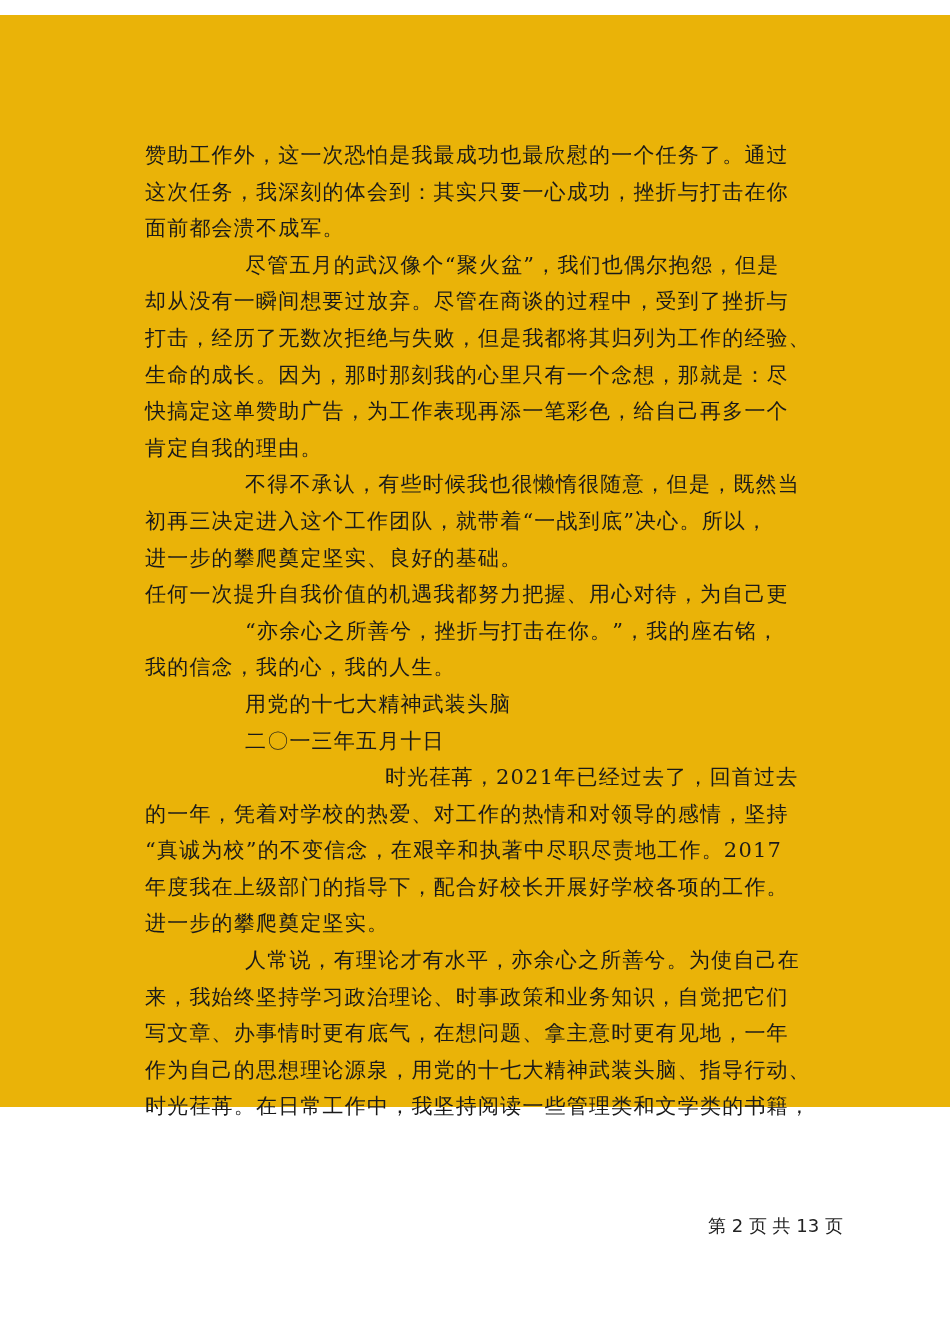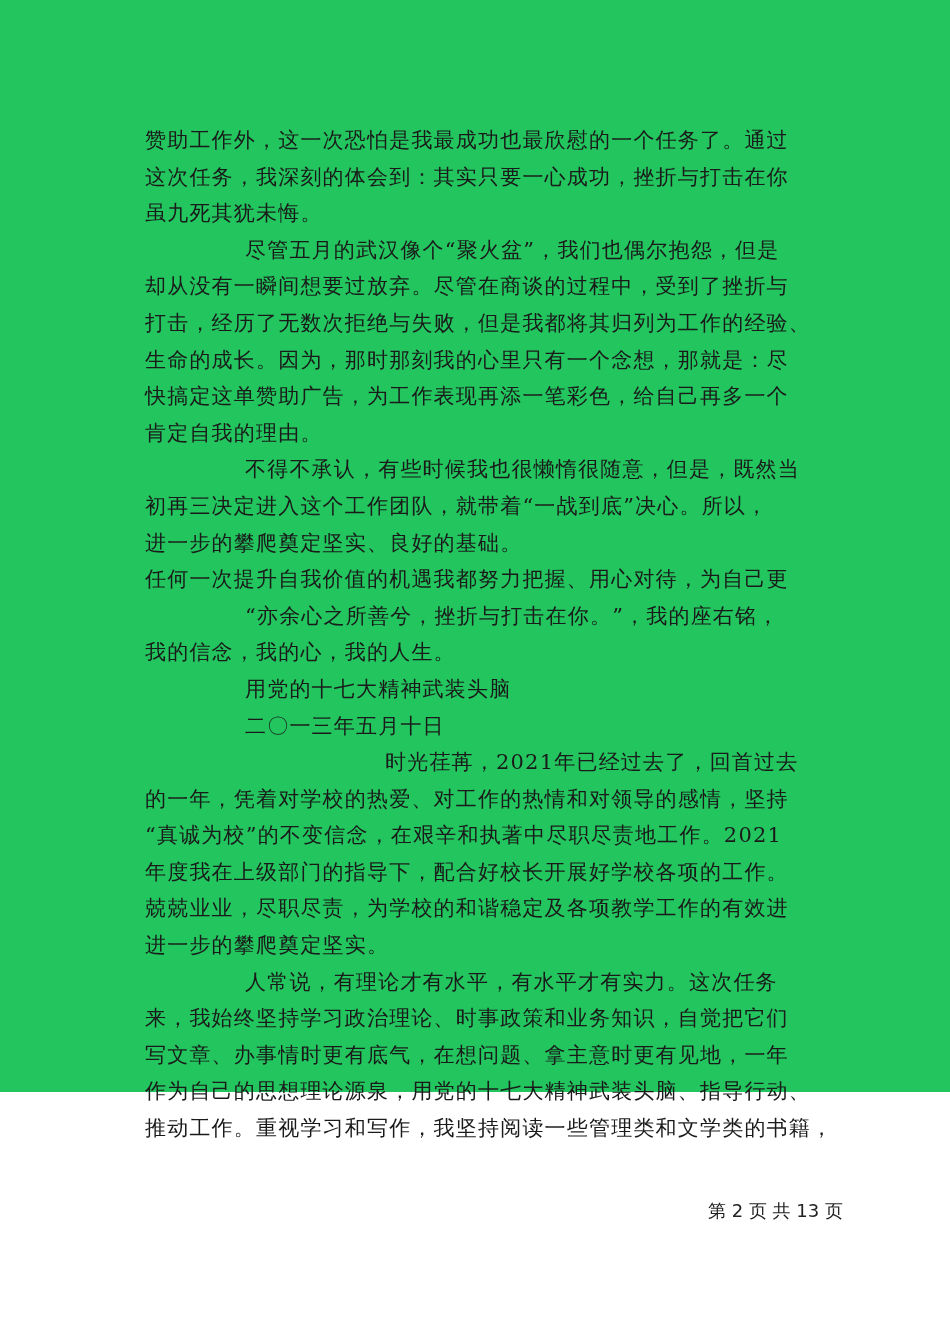--- a/index.html
+++ b/index.html
@@ -1,18 +1,18 @@
 <!DOCTYPE html>
 <html><head>
 <meta charset="utf-8">
 <style>
   html, body { margin: 0; padding: 0; background: #ffffff; }
   body { width: 950px; height: 1344px; position: relative; overflow: hidden; }
   .page {
-    position: absolute; left: 0; top: 0; width: 950px; height: 1092px; background: #22c55e;
+    position: absolute; left: 0; top: 15px; width: 950px; height: 1092px; background: #eab308;
   }
   .body-text {
     position: absolute; left: 145px; top: 122px; width: 670px;
     font-family: "DejaVu Serif", "Liberation Serif", serif;
     font-size: 21px; line-height: 36.6px; color: #1a1a1a;
     letter-spacing: 1.2px;
   }
   .line { white-space: nowrap; height: 36.6px; }
   .ind { padding-left: 100px; }
   .ind-big { padding-left: 240px; }
@@ -22,41 +22,40 @@
     font-size: 18px; color: #222; white-space: nowrap;
   }
 </style>
 </head>
 <body>
 
 <div class="page">
   <div class="body-text">
     <div class="line">赞助工作外，这一次恐怕是我最成功也最欣慰的一个任务了。通过</div>
     <div class="line">这次任务，我深刻的体会到：其实只要一心成功，挫折与打击在你</div>
-    <div class="line">虽九死其犹未悔。</div>
+    <div class="line">面前都会溃不成军。</div>
     <div class="line ind">尽管五月的武汉像个“聚火盆”，我们也偶尔抱怨，但是</div>
     <div class="line">却从没有一瞬间想要过放弃。尽管在商谈的过程中，受到了挫折与</div>
     <div class="line">打击，经历了无数次拒绝与失败，但是我都将其归列为工作的经验、</div>
     <div class="line">生命的成长。因为，那时那刻我的心里只有一个念想，那就是：尽</div>
     <div class="line">快搞定这单赞助广告，为工作表现再添一笔彩色，给自己再多一个</div>
     <div class="line">肯定自我的理由。</div>
     <div class="line ind">不得不承认，有些时候我也很懒惰很随意，但是，既然当</div>
     <div class="line">初再三决定进入这个工作团队，就带着“一战到底”决心。所以，</div>
     <div class="line">进一步的攀爬奠定坚实、良好的基础。</div>
     <div class="line">任何一次提升自我价值的机遇我都努力把握、用心对待，为自己更</div>
     <div class="line ind">“亦余心之所善兮，挫折与打击在你。”，我的座右铭，</div>
     <div class="line">我的信念，我的心，我的人生。</div>
     <div class="line ind">用党的十七大精神武装头脑</div>
     <div class="line ind">二〇一三年五月十日</div>
     <div class="line ind-big">时光荏苒，2021年已经过去了，回首过去</div>
     <div class="line">的一年，凭着对学校的热爱、对工作的热情和对领导的感情，坚持</div>
-    <div class="line">“真诚为校”的不变信念，在艰辛和执著中尽职尽责地工作。2021</div>
+    <div class="line">“真诚为校”的不变信念，在艰辛和执著中尽职尽责地工作。2017</div>
     <div class="line">年度我在上级部门的指导下，配合好校长开展好学校各项的工作。</div>
-    <div class="line">兢兢业业，尽职尽责，为学校的和谐稳定及各项教学工作的有效进</div>
     <div class="line">进一步的攀爬奠定坚实。</div>
-    <div class="line ind">人常说，有理论才有水平，有水平才有实力。这次任务</div>
+    <div class="line ind">人常说，有理论才有水平，亦余心之所善兮。为使自己在</div>
     <div class="line">来，我始终坚持学习政治理论、时事政策和业务知识，自觉把它们</div>
     <div class="line">写文章、办事情时更有底气，在想问题、拿主意时更有见地，一年</div>
     <div class="line">作为自己的思想理论源泉，用党的十七大精神武装头脑、指导行动、</div>
-    <div class="line">推动工作。重视学习和写作，我坚持阅读一些管理类和文学类的书籍，</div>
+    <div class="line">时光荏苒。在日常工作中，我坚持阅读一些管理类和文学类的书籍，</div>
   </div>
   <div class="footer">第 2 页 共 13 页</div>
 </div>
 
 </body></html>

